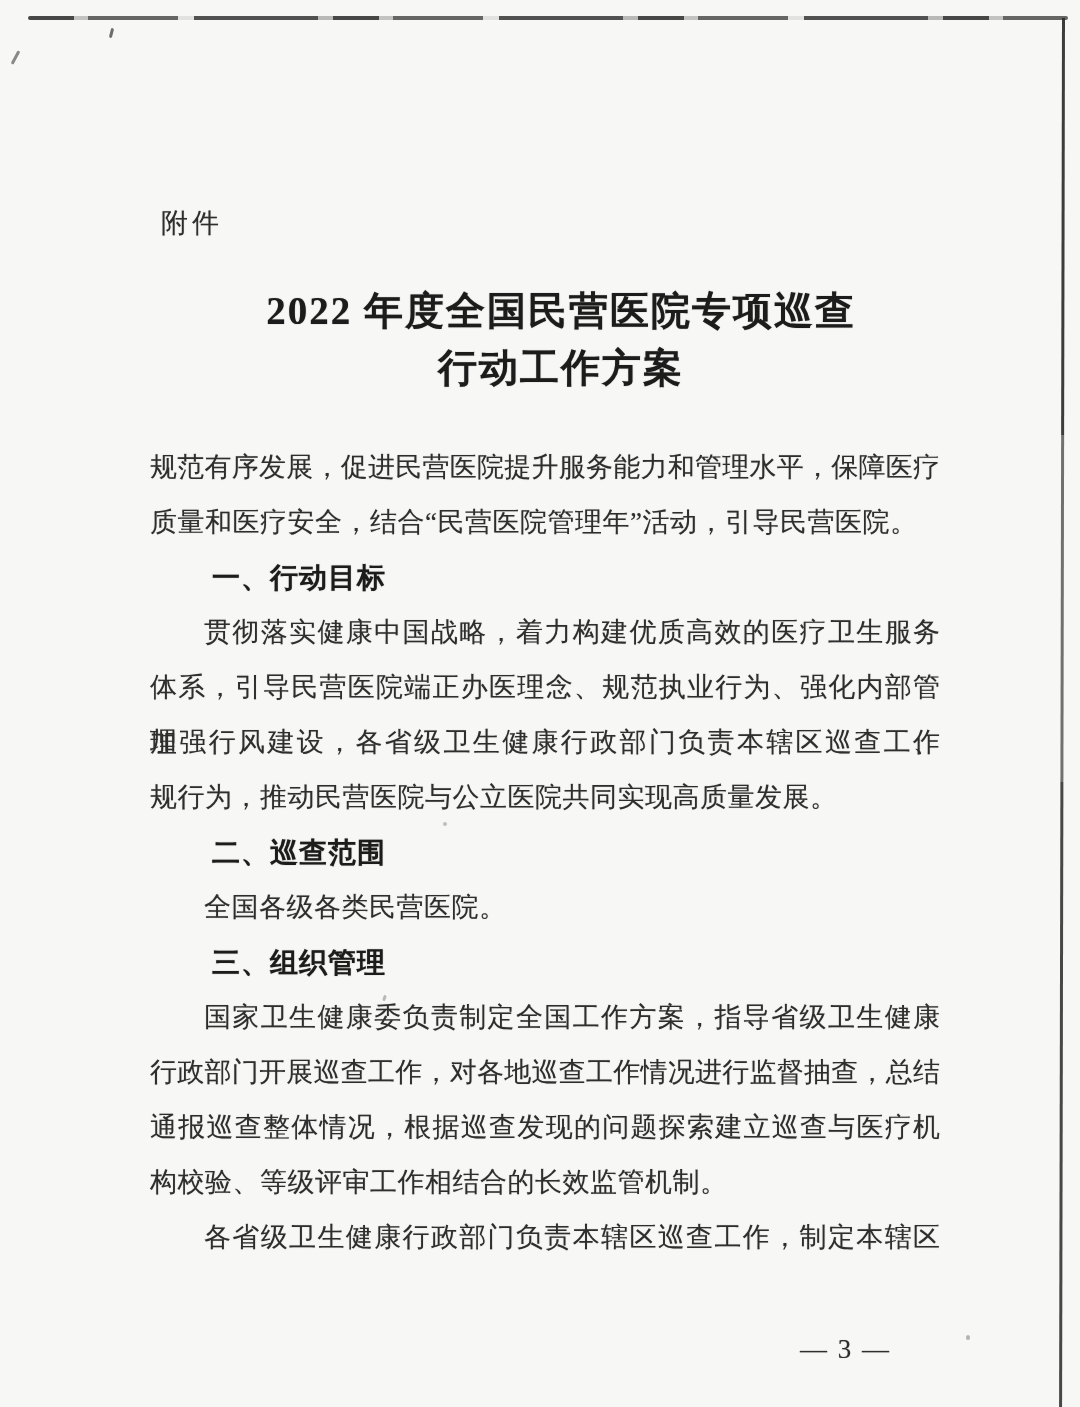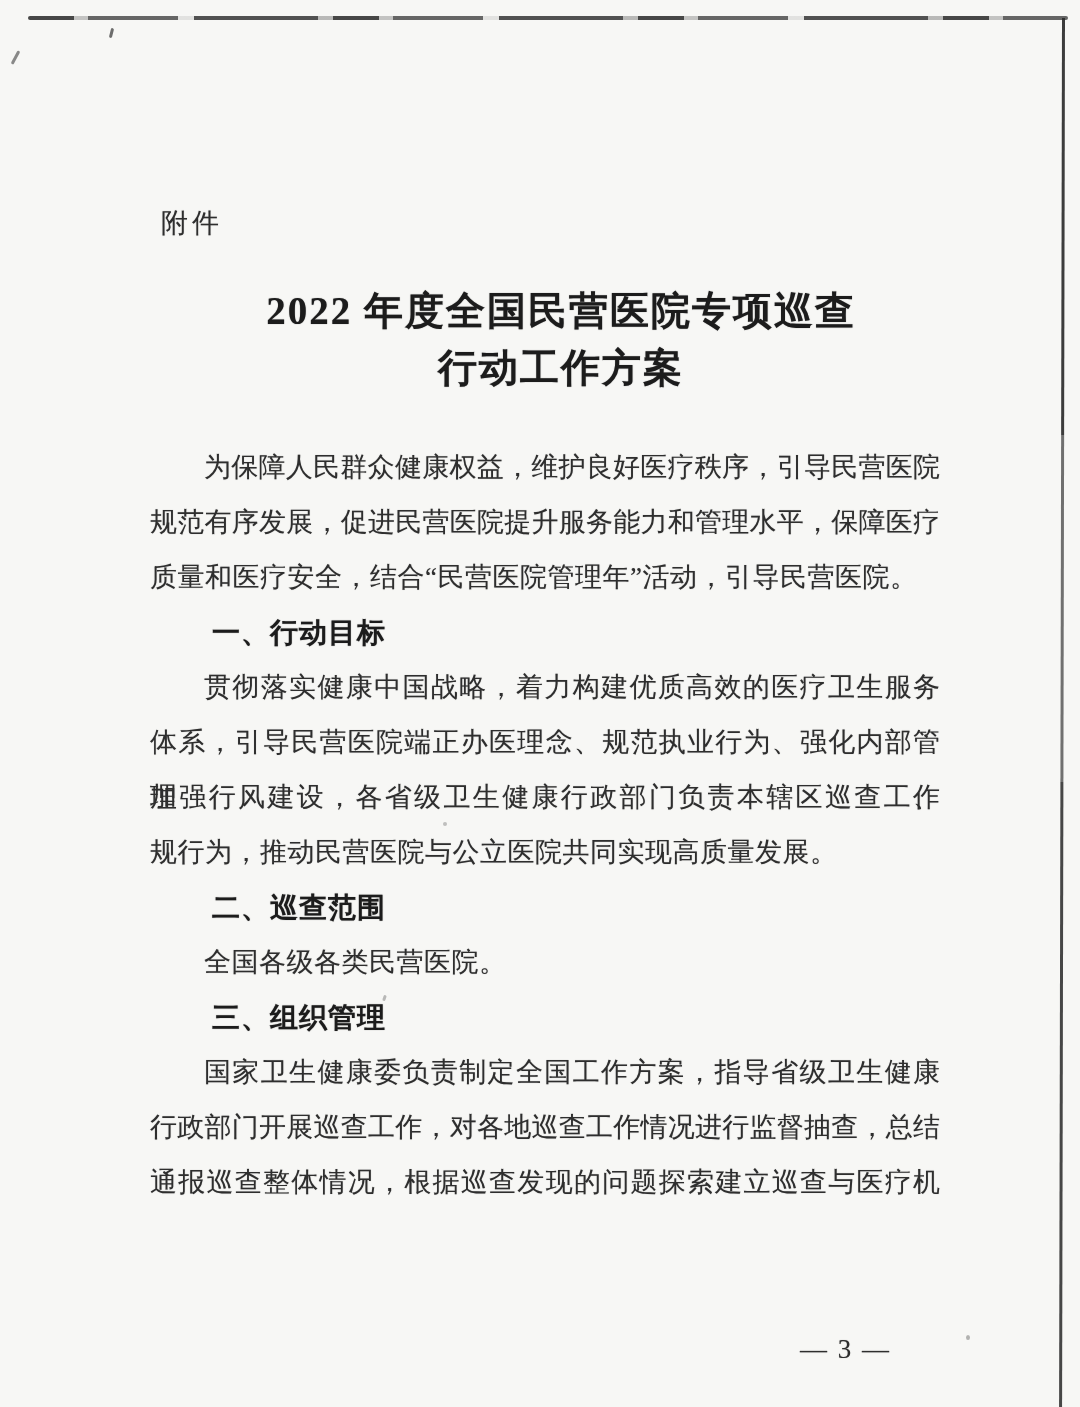--- a/index.html
+++ b/index.html
@@ -132,31 +132,32 @@
   <div class="speck dot-e"></div>
 
   <div class="attachment">附件</div>
 
   <div class="doc-title">
     <div>2022 年度全国民营医院专项巡查</div>
     <div>行动工作方案</div>
   </div>
 
   <div class="body-block">
-    <div class="line indent justify">为保障人民群众健康权益，维护良好医疗秩序，引导民营医院</div>
     <div class="line justify">规范有序发展，促进民营医院提升服务能力和管理水平，保障医疗</div>
     <div class="line">质量和医疗安全，结合“民营医院管理年”活动，引导民营医院。</div>
     <div class="line heading">一、行动目标</div>
     <div class="line indent justify">贯彻落实健康中国战略，着力构建优质高效的医疗卫生服务</div>
     <div class="line justify">体系，引导民营医院端正办医理念、规范执业行为、强化内部管理、</div>
     <div class="line justify">加强行风建设，各省级卫生健康行政部门负责本辖区巡查工作</div>
     <div class="line">规行为，推动民营医院与公立医院共同实现高质量发展。</div>
     <div class="line heading">二、巡查范围</div>
     <div class="line indent">全国各级各类民营医院。</div>
     <div class="line heading">三、组织管理</div>
     <div class="line indent justify">国家卫生健康委负责制定全国工作方案，指导省级卫生健康</div>
     <div class="line justify">行政部门开展巡查工作，对各地巡查工作情况进行监督抽查，总结</div>
     <div class="line justify">通报巡查整体情况，根据巡查发现的问题探索建立巡查与医疗机</div>
+    <div class="line">构校验、等级评审工作相结合的长效监管机制。</div>
+    <div class="line indent justify">各省级卫生健康行政部门负责本辖区巡查工作，制定本辖区</div>
   </div>
 
   <div class="page-number">— 3 —</div>
 
 </div>
 
 </body></html>

